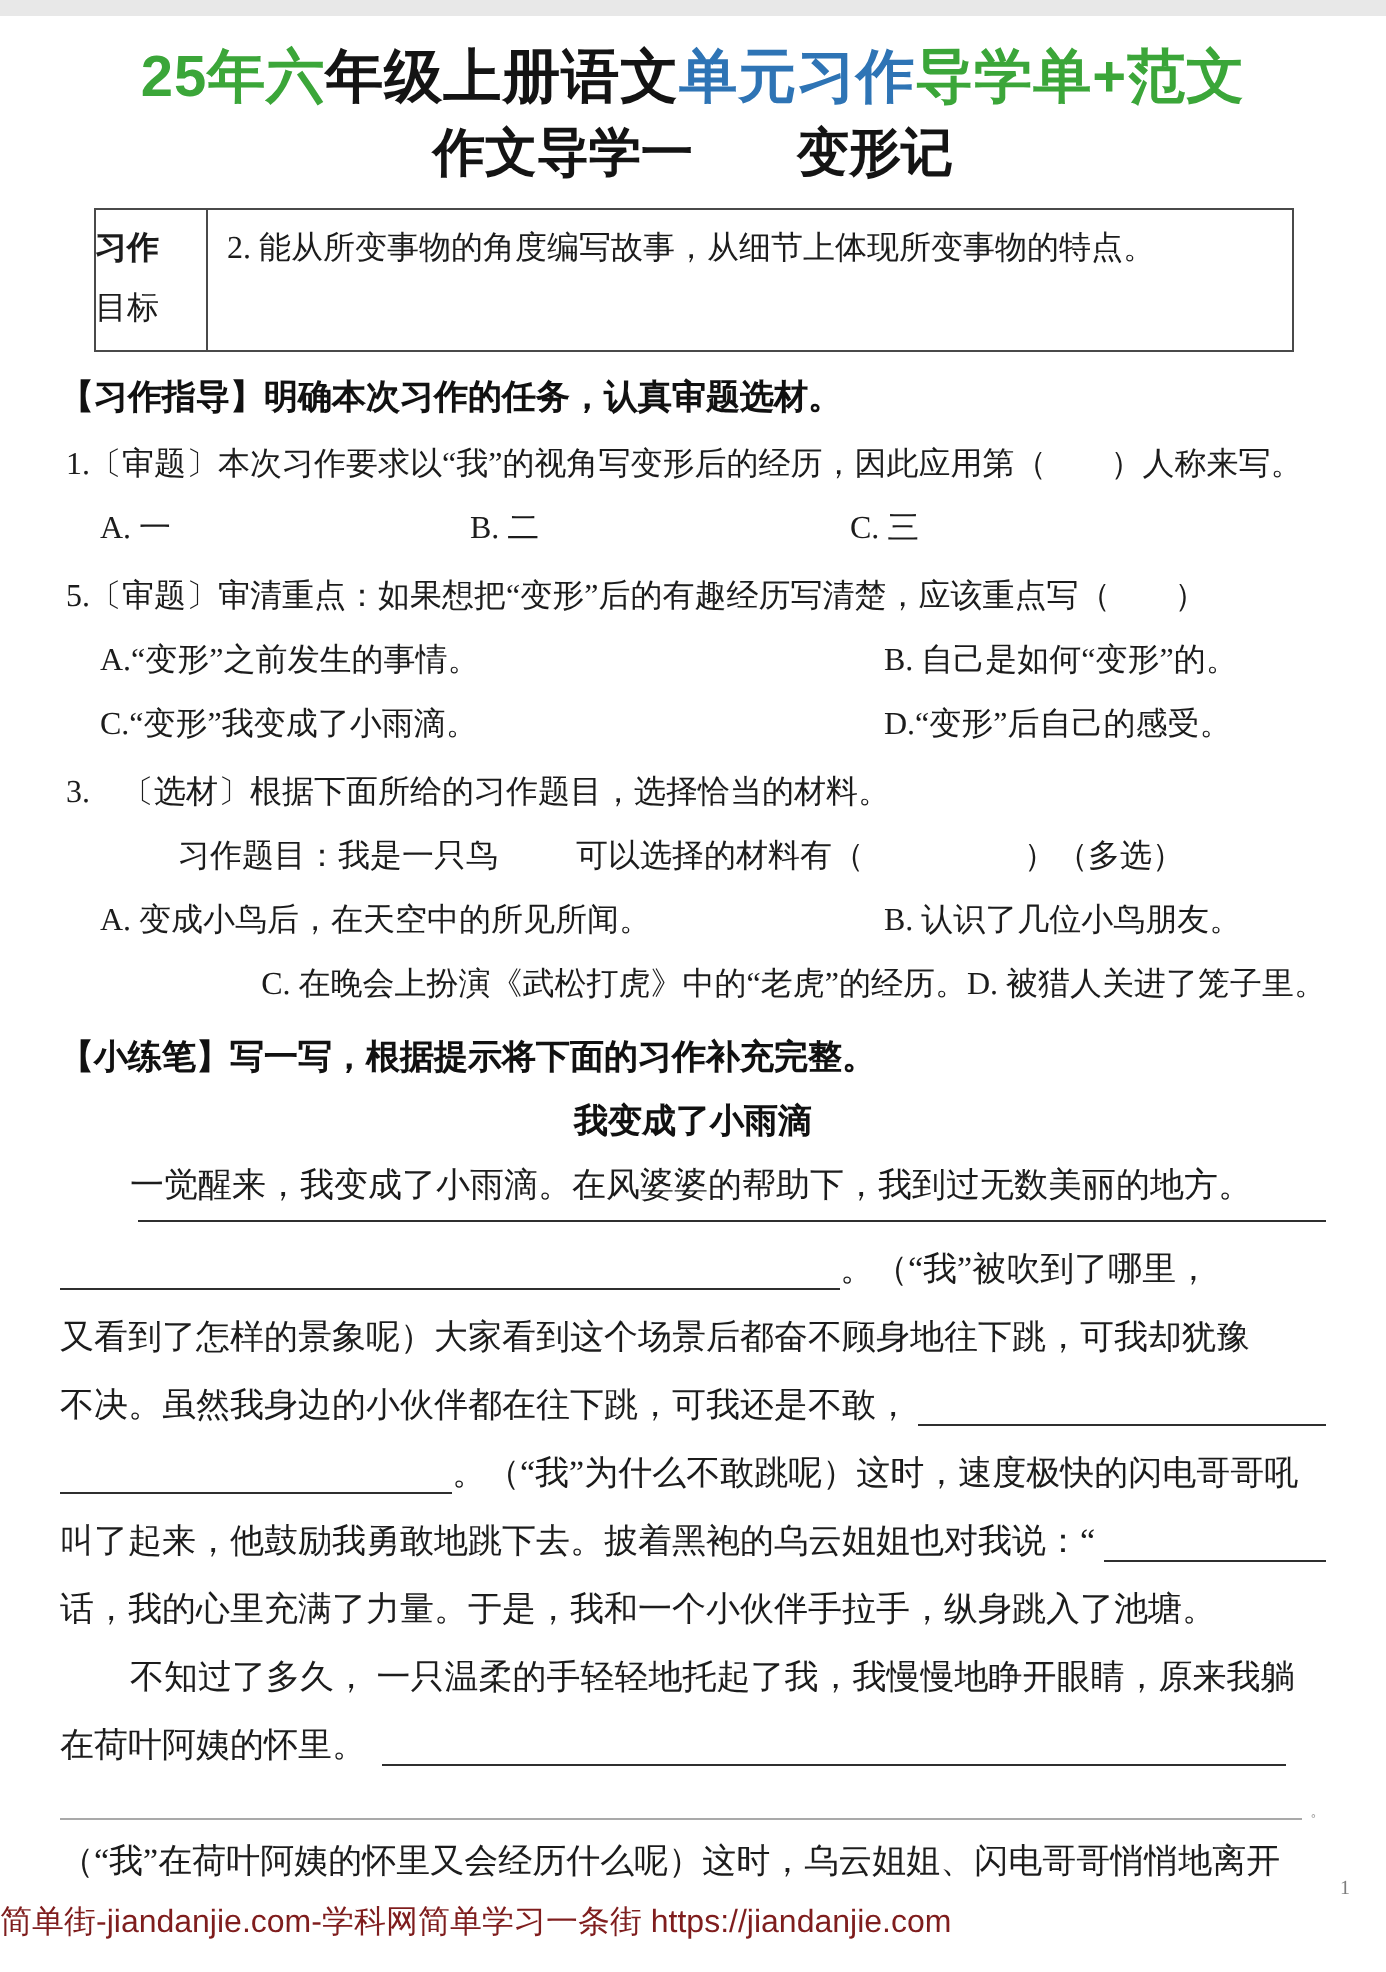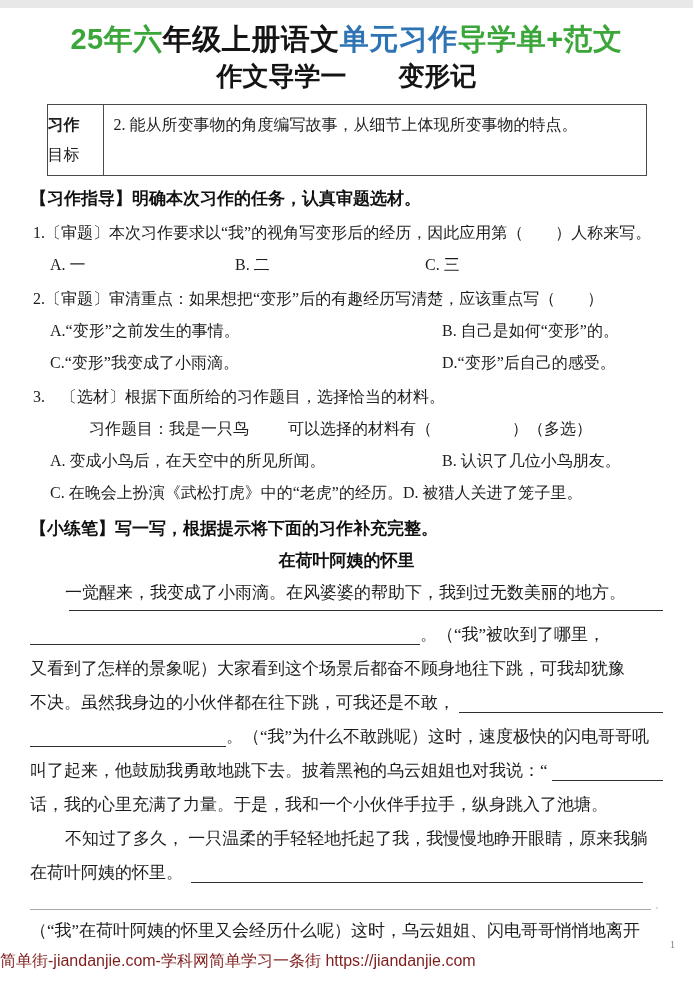--- a/index.html
+++ b/index.html
@@ -94,46 +94,46 @@
 
   <div class="sec-heading">【习作指导】明确本次习作的任务，认真审题选材。</div>
 
   <div class="stem">1.〔审题〕本次习作要求以“我”的视角写变形后的经历，因此应用第（　　）人称来写。</div>
   <div class="opt-row opt-3col">
     <span>A. 一</span>
     <span>B. 二</span>
     <span>C. 三</span>
   </div>
 
-  <div class="stem">2.〔审题〕审清重点：如果想把“变形”后的有趣经历写清楚，应该重点写（　　）</div>
+  <div class="stem">5.〔审题〕审清重点：如果想把“变形”后的有趣经历写清楚，应该重点写（　　）</div>
   <div class="opt-row opt-2col">
     <span class="c1">A.“变形”之前发生的事情。</span>
     <span>B. 自己是如何“变形”的。</span>
   </div>
   <div class="opt-row opt-2col">
     <span class="c1">C.“变形”我变成了小雨滴。</span>
     <span>D.“变形”后自己的感受。</span>
   </div>
 
   <div class="stem">3.　〔选材〕根据下面所给的习作题目，选择恰当的材料。</div>
   <div class="opt-row q3-row">
     <span class="topic">习作题目：我是一只鸟</span>
     <span>可以选择的材料有（　　　　　）（多选）</span>
   </div>
   <div class="opt-row opt-2col">
     <span class="c1">A. 变成小鸟后，在天空中的所见所闻。</span>
     <span>B. 认识了几位小鸟朋友。</span>
   </div>
-  <div class="opt-row" style="padding-left:20px;">
+  <div class="opt-row" style="padding-left:20px;justify-content:flex-end;">
     <span>C. 在晚会上扮演《武松打虎》中的“老虎”的经历。</span>
     <span>D. 被猎人关进了笼子里。</span>
   </div>
 
   <div class="sec-heading">【小练笔】写一写，根据提示将下面的习作补充完整。</div>
-  <div class="essay-title">在荷叶阿姨的怀里</div>
+  <div class="essay-title">我变成了小雨滴</div>
 
   <div class="essay">
     <div class="eline indent">
       <span class="txt">一觉醒来，我变成了小雨滴。在风婆婆的帮助下，我到过无数美丽的地方。</span>
     </div>
     <div class="eline indent">
       <span class="blank grow"></span>
     </div>
     <div class="eline">
       <span class="blank fixed" style="width:390px;"></span>

